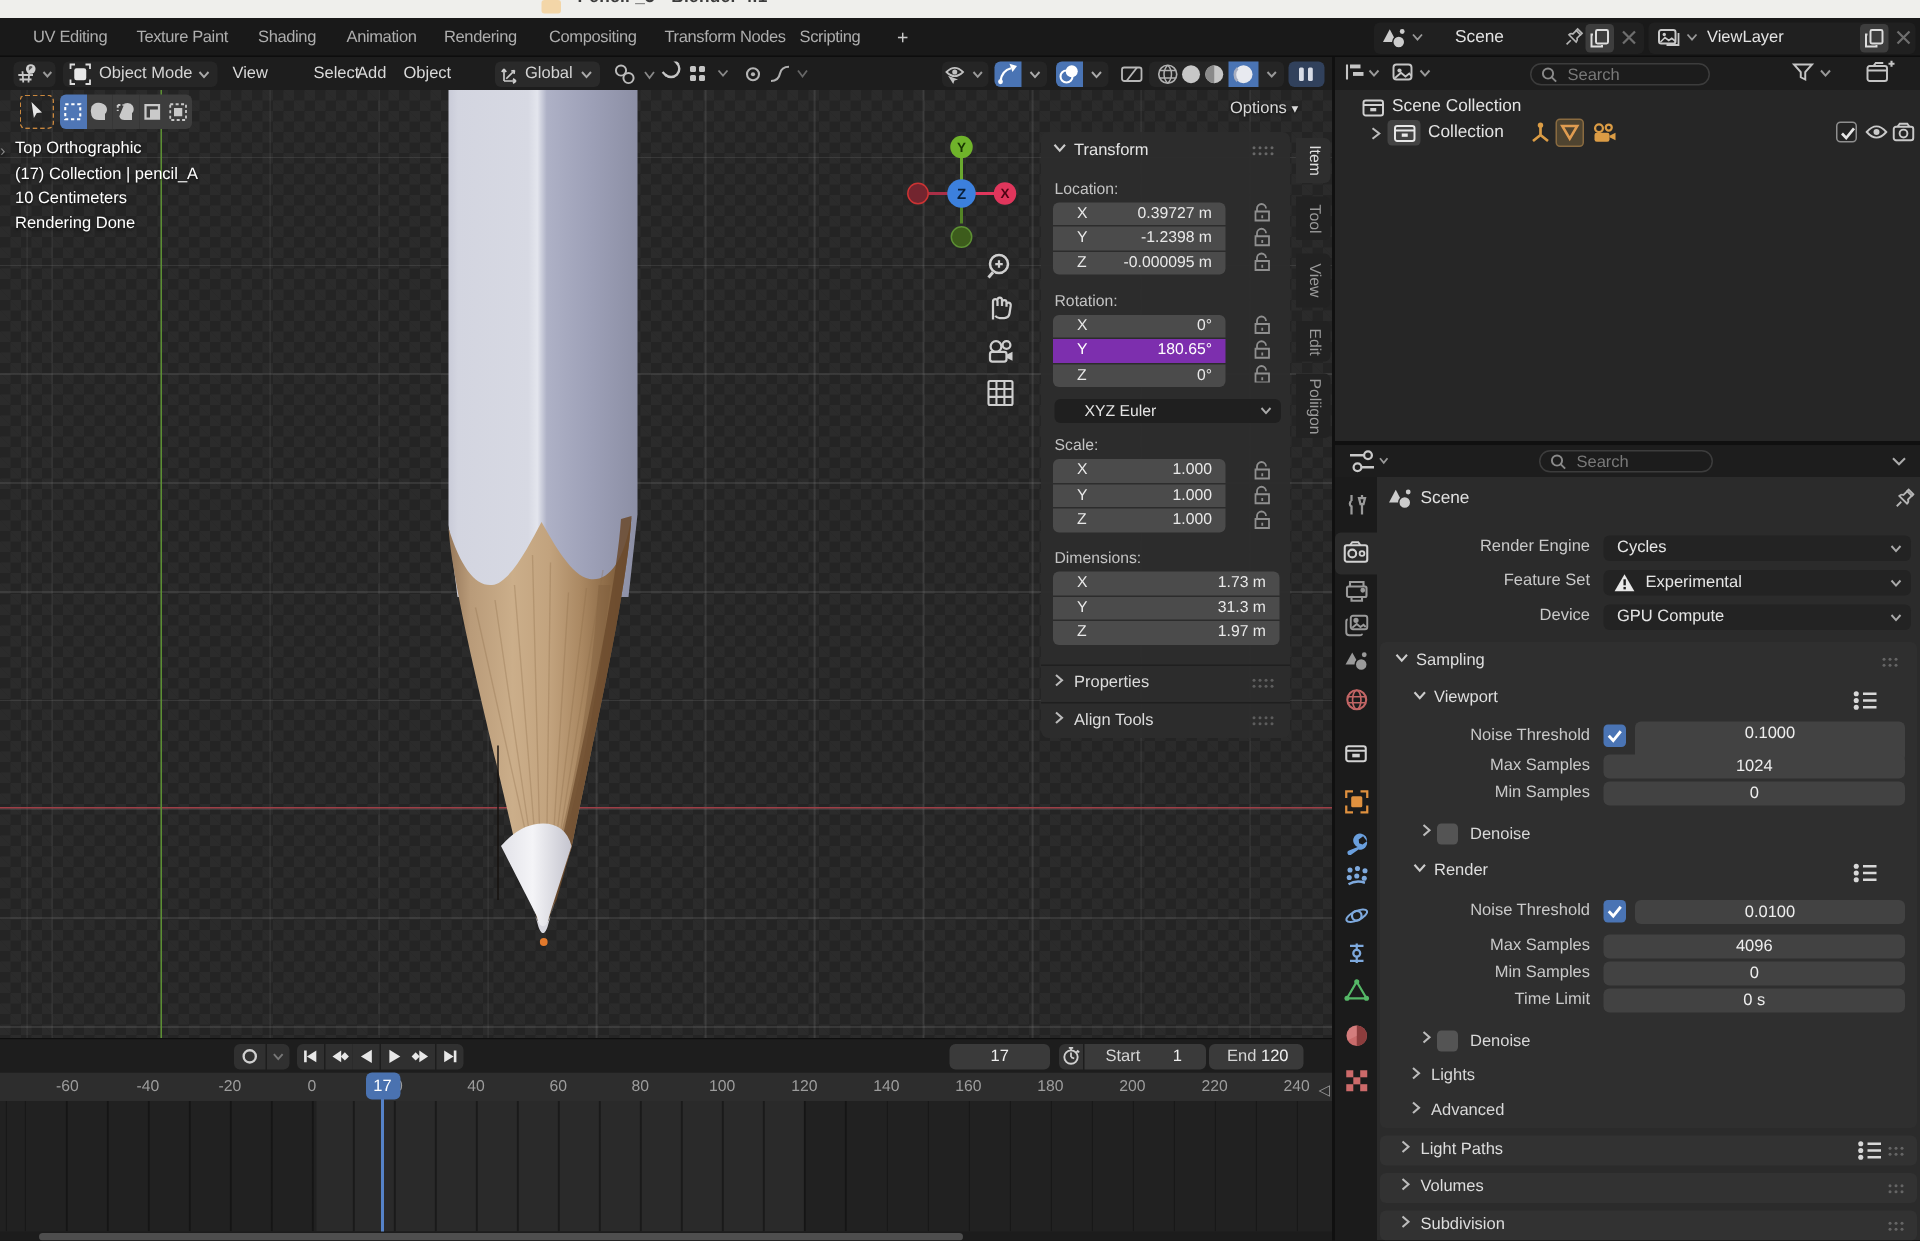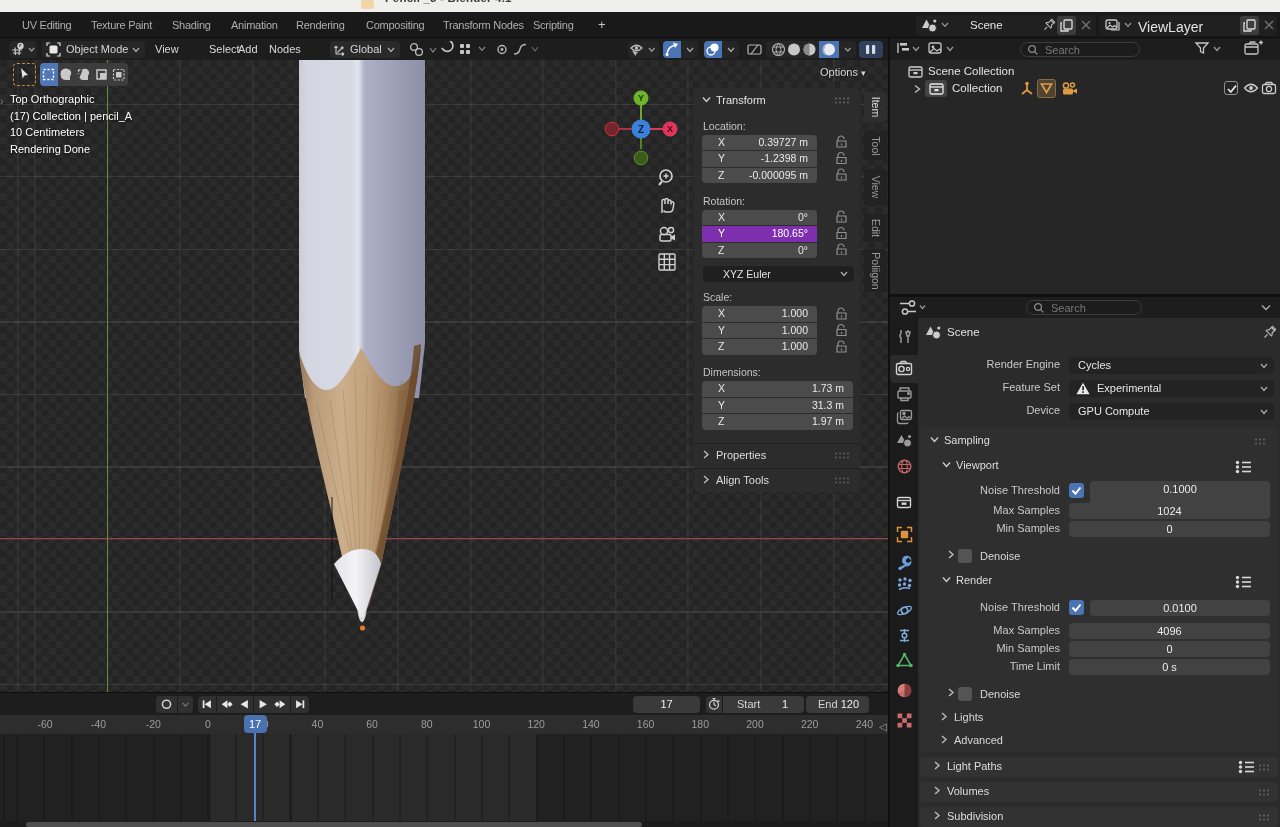--- a/index.html
+++ b/index.html
@@ -133,21 +133,21 @@
     </svg>
     <svg width="18" height="16" viewBox="0 0 18 16" style="position:absolute;left:1104px;top:5px">
       <rect x="2" y="3" width="11" height="9" rx="1.5" fill="none" stroke="#c9c9c9" stroke-width="1.3"></rect>
       <circle cx="5.5" cy="6" r="1.1" fill="#c9c9c9"></circle>
         <path d="M3 11 l3-3 2.5 2 2-1.5 2.5 2" stroke="#c9c9c9" stroke-width="1.1" fill="none"></path>
       <path d="M15 5 v8 h-8" stroke="#c9c9c9" stroke-width="1.2" fill="none"></path>
     </svg>
     <svg width="8" height="6" viewBox="0 0 8 6" style="position:absolute;left:1124px;top:10px">
         <path d="M1 1 l3 3.4 3-3.4" stroke="#999" stroke-width="1.2" fill="none"></path>
       </svg>
-    <span style="position:absolute;left:1138px;top:6.5px;color:#e3e3e3;font-size:14px">ViewLayer</span>
+    <span style="position:absolute;left:1138px;top:6.5px;color:#e3e3e3;font-size:11px">ViewLayer</span>
     <div style="position:absolute;left:1240px;top:3.5px;width:19px;height:19px;background:#3d3d3d;border-radius:3px">
       <svg width="19" height="19" viewBox="0 0 19 19">
         <rect x="7" y="4" width="8" height="9" rx="1" fill="none" stroke="#ddd" stroke-width="1.3"></rect>
         <path d="M5 7 h-1 v8 h7 v-1" fill="none" stroke="#ddd" stroke-width="1.3"></path>
       </svg>
     </div>
     <svg width="12" height="12" viewBox="0 0 12 12" style="position:absolute;left:1263px;top:7px">
       <path d="M2 2 L10 10 M10 2 L2 10" stroke="#6e6e6e" stroke-width="1.5"></path>
     </svg>
   </div>
@@ -176,21 +176,21 @@
           <rect x="3.5" y="3.5" width="8" height="8" rx="1.5" fill="#e8e8e8"></rect>
         </svg>
         <span style="position:absolute;left:24px">Object Mode</span>
         <svg width="8" height="6" viewBox="0 0 8 6" style="position:absolute;right:5px;top:6px">
             <path d="M1 1 l3 3.4 3-3.4" stroke="#aaa" stroke-width="1.3" fill="none"></path>
           </svg>
       </div>
       <span class="hmenu" style="left:155px">View</span>
       <span class="hmenu" style="left:209px">Select</span>
       <span class="hmenu" style="left:238px">Add</span>
-      <span class="hmenu" style="left:269px">Nodes</span>
+      <span class="hmenu" style="left:269px">Object</span>
 
       <div class="hbtn" style="left:330px;width:70px;background:#2a2a2a">
         <svg width="13" height="13" viewBox="0 0 13 13" style="position:absolute;left:4px;top:2px">
           <path d="M2 11 L2 3 M2 11 L10 11 M2 3 l-1.5 2 M2 3 l1.5 2 M10 11 l-2-1.5 M10 11 l-2 1.5 M3.5 9.5 L9 4" stroke="#ccc" stroke-width="1.1" fill="none"></path>
           <path d="M9 4 l-2.2.3 M9 4 l-.3 2.2" stroke="#ccc" stroke-width="1.1" fill="none"></path>
         </svg>
         <span style="position:absolute;left:20px">Global</span>
         <svg width="8" height="6" viewBox="0 0 8 6" style="position:absolute;right:5px;top:6px">
             <path d="M1 1 l3 3.4 3-3.4" stroke="#aaa" stroke-width="1.3" fill="none"></path>
           </svg>

